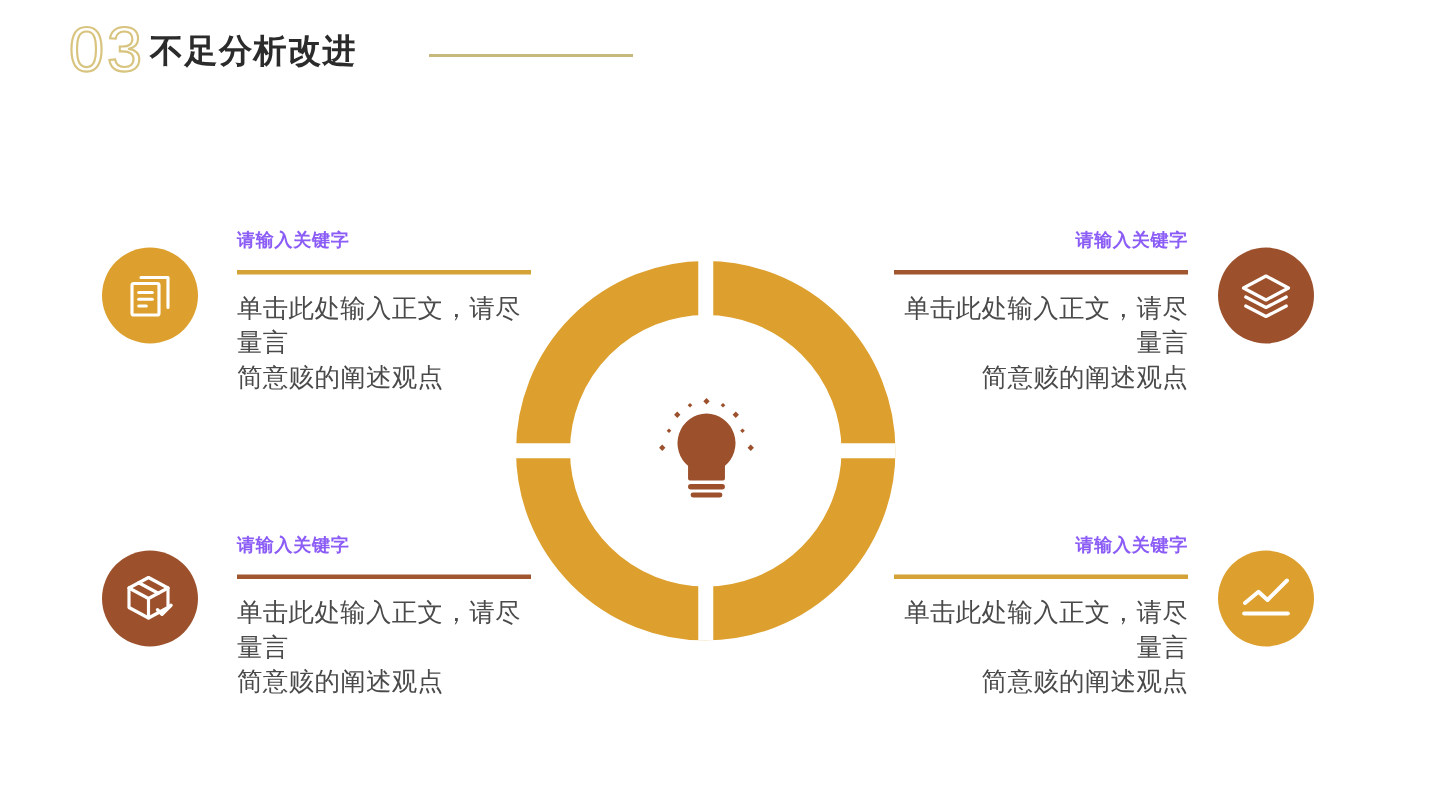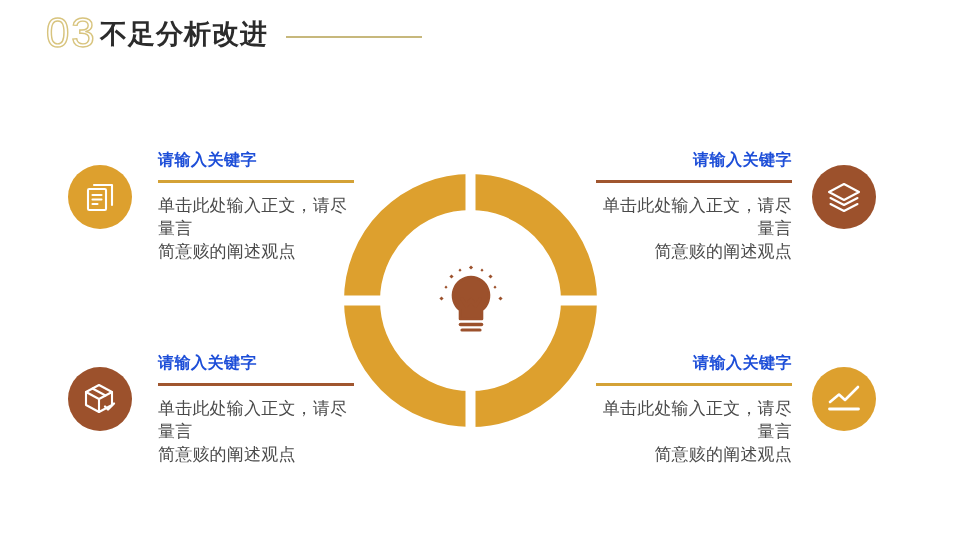--- a/index.html
+++ b/index.html
@@ -33,21 +33,21 @@
     line-height: 46px;
     letter-spacing: 2px;
     color: transparent;
     -webkit-text-stroke: 1.4px #d8c47e;
     text-shadow: 0 0 0 transparent;
   }
   #section-title {
     position: absolute;
     left: 68px;
     top: 16px;
-    font-size: 27px;
+    font-size: 22px;
     font-weight: 600;
     line-height: 36px;
     color: #2b2b2b;
     letter-spacing: 1px;
     white-space: nowrap;
   }
   #header-rule {
     position: absolute;
     left: 254px;
     top: 36px;
@@ -106,23 +106,23 @@
     width: 196px;
   }
   .block-left  { left: 158px; text-align: left; }
   .block-right { left: 596px; text-align: right; }
   #block-tl { top: 148px; }
   #block-tr { top: 148px; }
   #block-bl { top: 351px; }
   #block-br { top: 351px; }
 
   .block-heading {
-    font-size: 16px;
+    font-size: 12px;
     font-weight: 700;
-    color: #1d4ed8;
+    color: #8b5cf6;
     line-height: 24px;
     letter-spacing: 0.5px;
     margin: 0;
     white-space: nowrap;
   }
   .block-rule {
     width: 100%;
     height: 3px;
     margin-top: 8px;
     margin-bottom: 11px;

